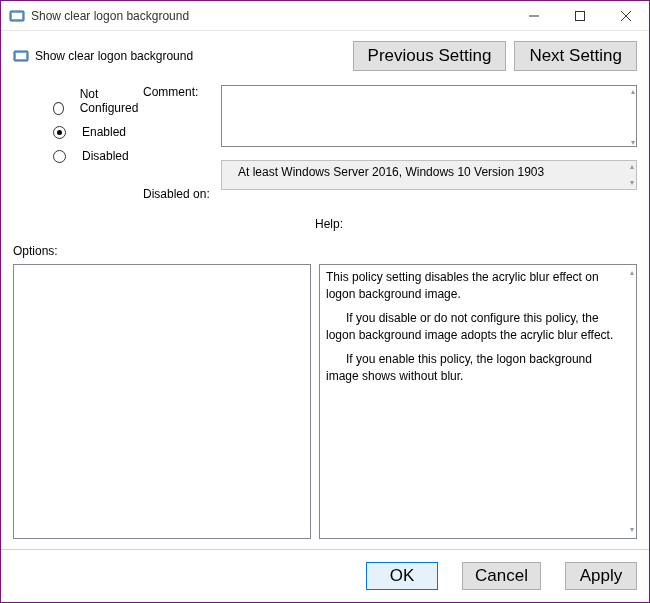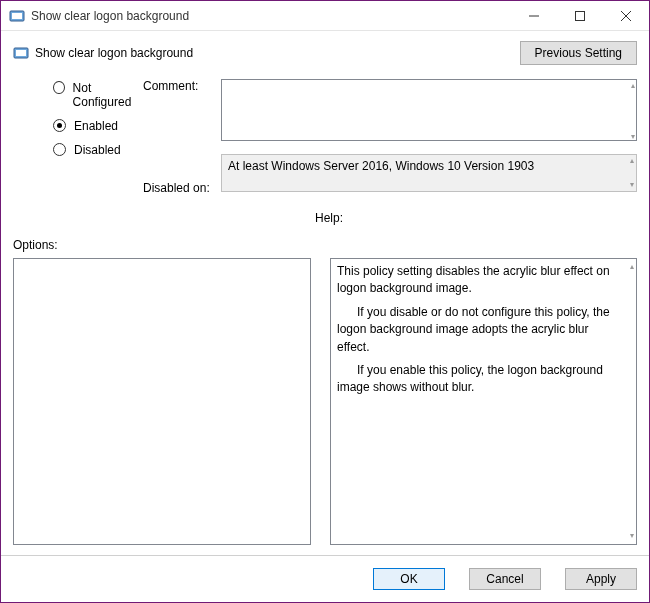--- a/index.html
+++ b/index.html
@@ -58,42 +58,42 @@
     width: 16px;
     height: 16px;
     margin-right: 6px;
     display: inline-flex;
   }
   .btn {
     background: #e1e1e1;
     border: 1px solid #adadad;
     padding: 4px 14px;
     font-family: inherit;
-    font-size: 12px;
+    font-size: 17px;
     min-width: 86px;
     text-align: center;
     cursor: default;
   }
   .btn-default {
     border: 1px solid #0078d7;
     background: #e5f1fb;
   }
   .nav-btns { display: flex; gap: 8px; margin-left: auto; }
   .config-row {
     display: flex;
     align-items: flex-start;
   }
   .radio-col {
     width: 130px;
     padding-top: 2px;
   }
   .radio-item {
     display: flex;
-    align-items: flex-start;
-    gap: 8px;
+    align-items: flex-end;
+    gap: 16px;
     margin: 0 0 10px;
     padding-left: 40px;
   }
   .radio {
     width: 13px; height: 13px;
     border: 1px solid #333;
     border-radius: 50%;
     display: inline-flex;
     align-items: center;
     justify-content: center;
@@ -121,24 +121,24 @@
     border: 1px solid #828790;
     background: #fff;
     resize: none;
     font-family: inherit;
     font-size: 12px;
     padding: 2px 4px;
     margin-bottom: 10px;
   }
   .supported-box {
     width: 100%;
-    height: 38px;
+    height: 30px;
     background: #f0f0f0;
     border: 1px solid #c0c0c0;
-    padding: 4px 6px;
+    padding: 4px 16px;
     overflow: hidden;
     position: relative;
   }
   .scroll-arrows {
     position: absolute;
     right: 2px; top: 0; bottom: 0;
     display: flex;
     flex-direction: column;
     justify-content: space-between;
     padding: 2px 0;
@@ -146,21 +146,21 @@
   }
   .scroll-arrows span { font-size: 8px; line-height: 1; }
   .section-labels {
     display: flex;
     margin-top: 16px;
     margin-bottom: 6px;
   }
   .options-label { width: 302px; margin-top: 27px; }
   .panels {
     display: flex;
-    gap: 19px;
+    gap: 8px;
     flex: 1;
     min-height: 0;
   }
   .panel {
     border: 1px solid #828790;
     background: #fff;
     position: relative;
   }
   .options-panel { width: 298px; }
   .help-panel {
@@ -221,20 +221,21 @@
     <div class="header-row">
       <span class="header-icon">
         <svg width="16" height="16" viewBox="0 0 16 16">
           <rect x="1" y="3" width="14" height="10" rx="1" fill="#6fa8dc" stroke="#355f91" stroke-width="1"></rect>
           <rect x="3" y="5" width="10" height="6" fill="#fff"></rect>
         </svg>
       </span>
       <span>Show clear logon background</span>
       <div class="nav-btns">
         <button class="btn">Previous Setting</button>
+        <button class="btn">Next Setting</button>
       </div>
     </div>
 
     <div class="config-row">
 
       <div class="radio-col">
         <div class="radio-item">
           <span class="radio"></span>
           <span>Not Configured</span>
         </div>

